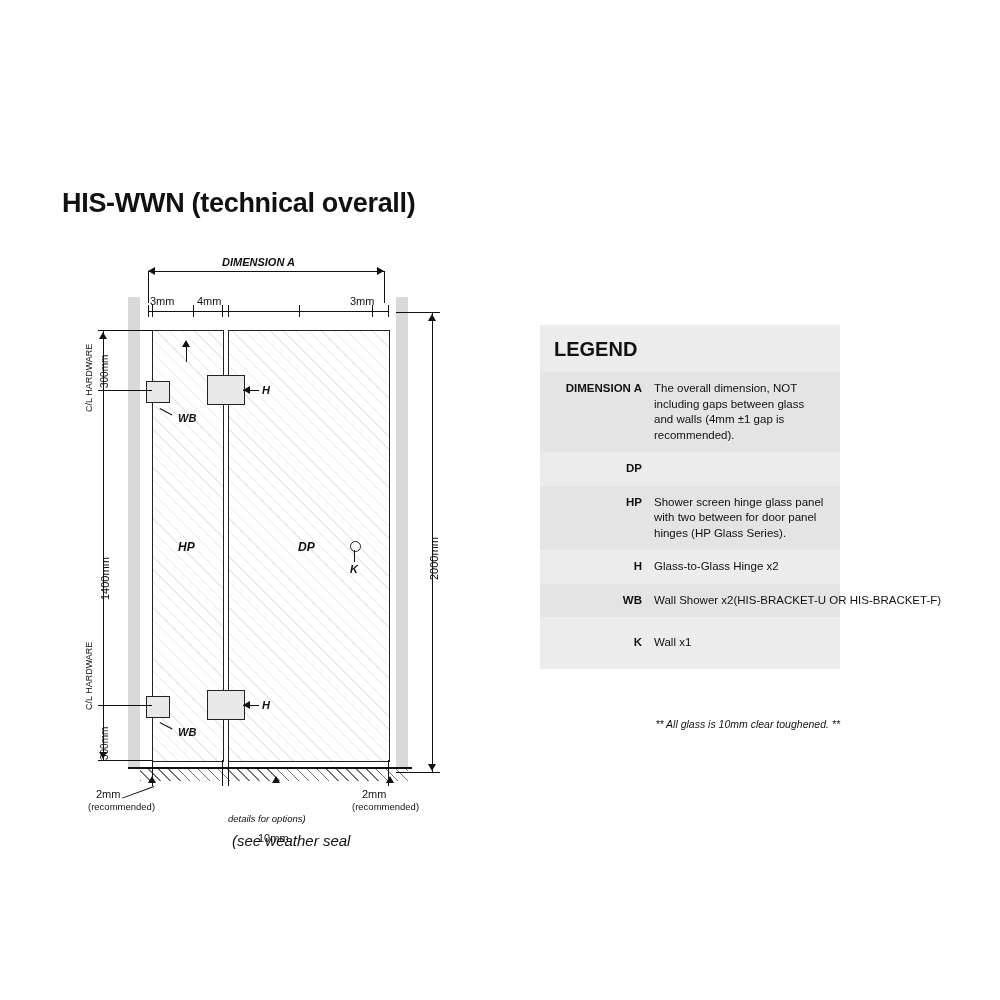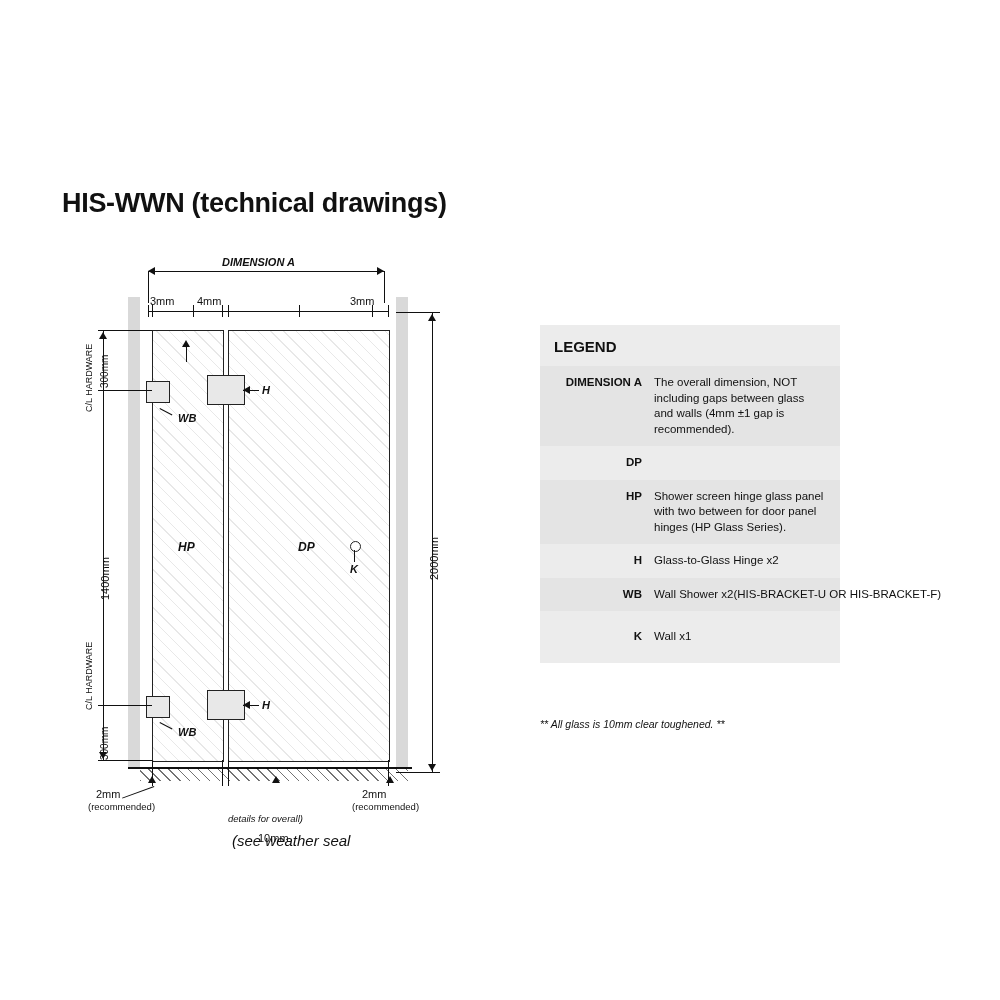--- a/index.html
+++ b/index.html
@@ -59,43 +59,43 @@
   .floor-hatch{
     position:absolute;left:140px;top:768px;width:268px;height:13px;
     background:repeating-linear-gradient(45deg, rgba(0,0,0,0.55) 0 1px, rgba(0,0,0,0) 1px 7px);
   }
 
   
   .legend{
     position:absolute;left:540px;top:325px;width:300px;background:#ececec;
   }
   .legend-title{
-    font-size:15px;font-weight:bold;padding:13px 14px 11px 14px;color:#111;
+    font-size:20px;font-weight:bold;padding:13px 14px 11px 14px;color:#111;
   }
   .lrow{display:flex;align-items:flex-start;padding:9px 10px;}
   .lrow.alt{background:#e4e4e4;}
   .lrow .key{
     width:92px;flex:0 0 92px;text-align:right;padding-right:12px;
     font-size:11.5px;font-weight:bold;color:#111;line-height:1.35;
   }
   .lrow .val{
     font-size:11.5px;color:#111;line-height:1.35;white-space:pre-line;
   }
   .lrow .val.wide{white-space:nowrap;}
   .legend-foot{
-    position:absolute;left:540px;top:712px;width:300px;text-align:left;
+    position:absolute;left:540px;top:712px;width:300px;text-align:right;
     font-size:10.5px;font-style:italic;color:#111;padding-top:6px;
   }
 </style>
 </head>
 <body>
 
 <div id="page">
 
-  <div class="title">HIS-WWN (technical drawings)</div>
+  <div class="title">HIS-WWN (technical overall)</div>
 
   <div class="drawing">
 
     <div class="lbl lbl-i" style="left:222px;top:256px;">DIMENSION A</div>
     <div class="line h1" style="left:148px;top:271px;width:236px;"></div>
     <div class="arrow ar-l" style="left:148px;top:267px;"></div>
     <div class="arrow ar-r" style="left:377px;top:267px;"></div>
     <div class="line v1" style="left:148px;top:271px;height:32px;"></div>
     <div class="line v1" style="left:384px;top:271px;height:32px;"></div>
 
@@ -179,21 +179,21 @@
 
     <div class="line h1" style="left:150px;top:778px;width:0;"></div>
 
     <div class="lbl" style="left:96px;top:788px;">2mm</div>
     <div class="lbl" style="left:88px;top:801px;font-size:9.5px;">(recommended)</div>
     <div class="arrow ar-u" style="left:148px;top:776px;"></div>
     <div class="line h1" style="left:120px;top:786px;width:34px;transform:rotate(-20deg);transform-origin:100% 0;"></div>
 
     <div class="lbl" style="left:258px;top:832px;text-align:right;">10mm</div>
     <div class="lbl" style="left:232px;top:832px;font-size:15px;font-style:italic;">(see weather seal</div>
-    <div class="lbl" style="left:228px;top:813px;font-size:9.5px;font-style:italic;">details for overall)</div>
+    <div class="lbl" style="left:228px;top:813px;font-size:9.5px;font-style:italic;">details for options)</div>
     <div class="arrow ar-u" style="left:272px;top:776px;"></div>
 
     <div class="lbl" style="left:362px;top:788px;">2mm</div>
     <div class="lbl" style="left:352px;top:801px;font-size:9.5px;">(recommended)</div>
     <div class="arrow ar-u" style="left:386px;top:776px;"></div>
   </div>
 
   <div class="legend">
     <div class="legend-title">LEGEND</div>
 

